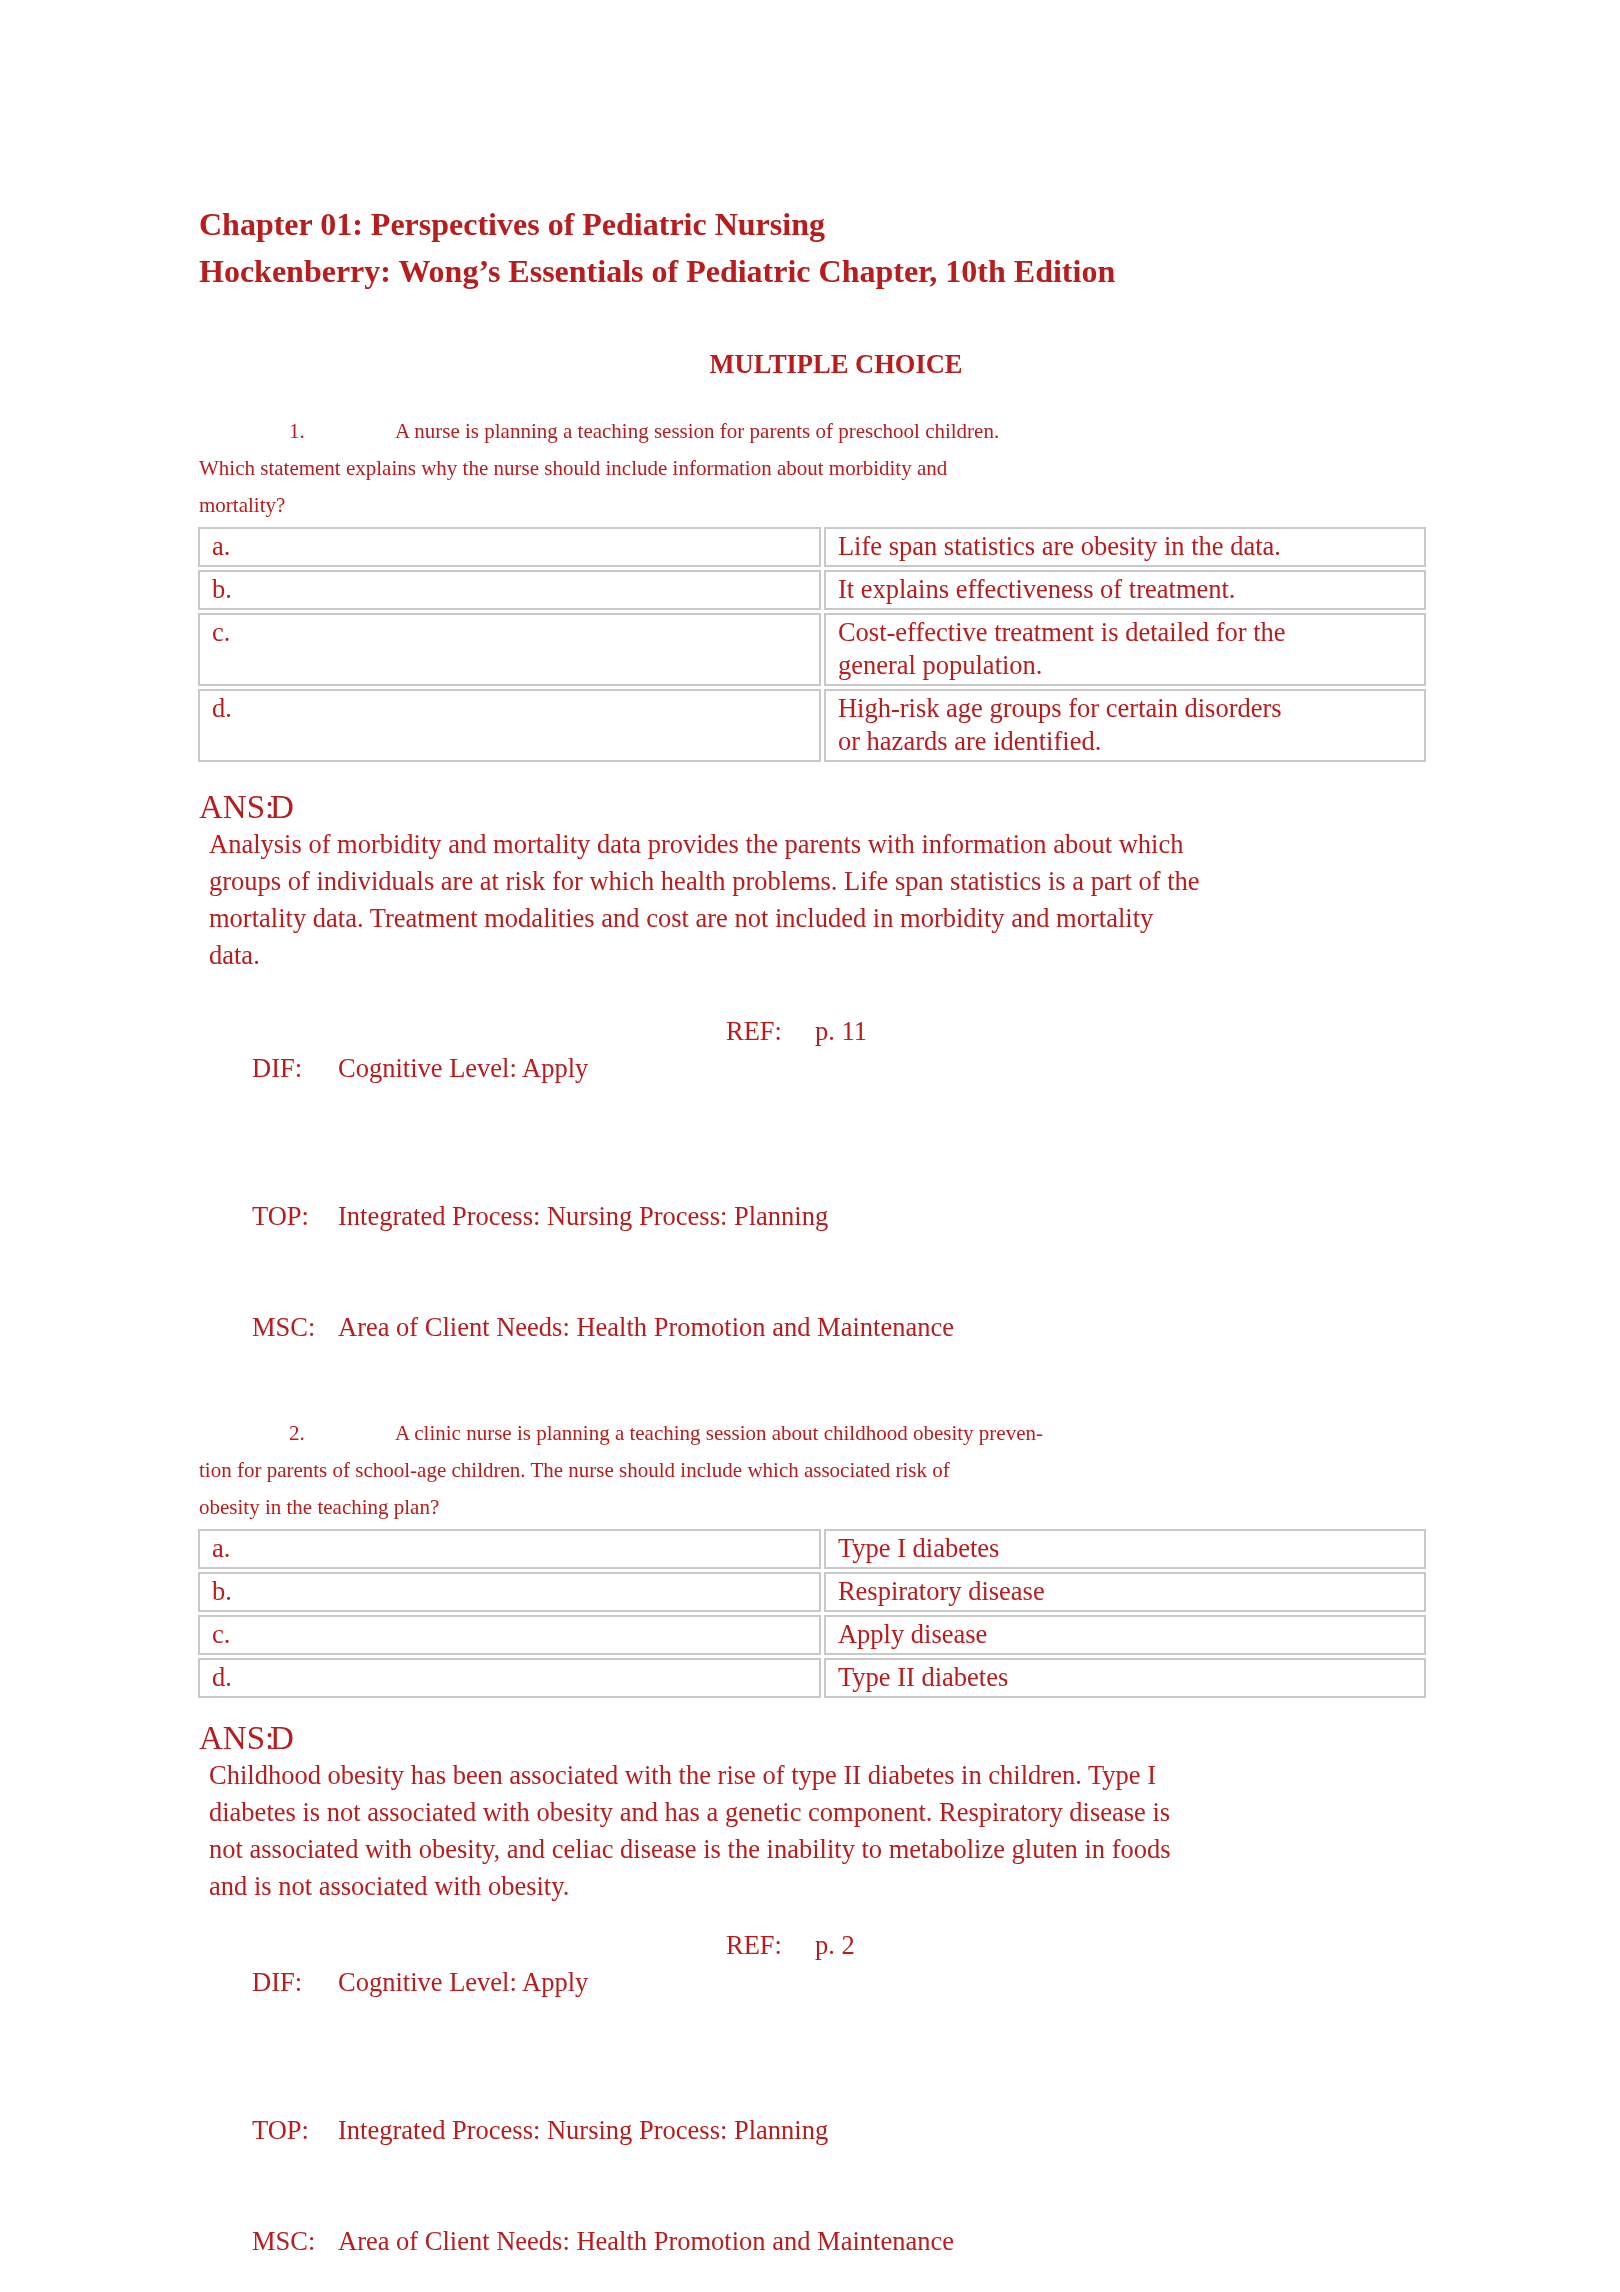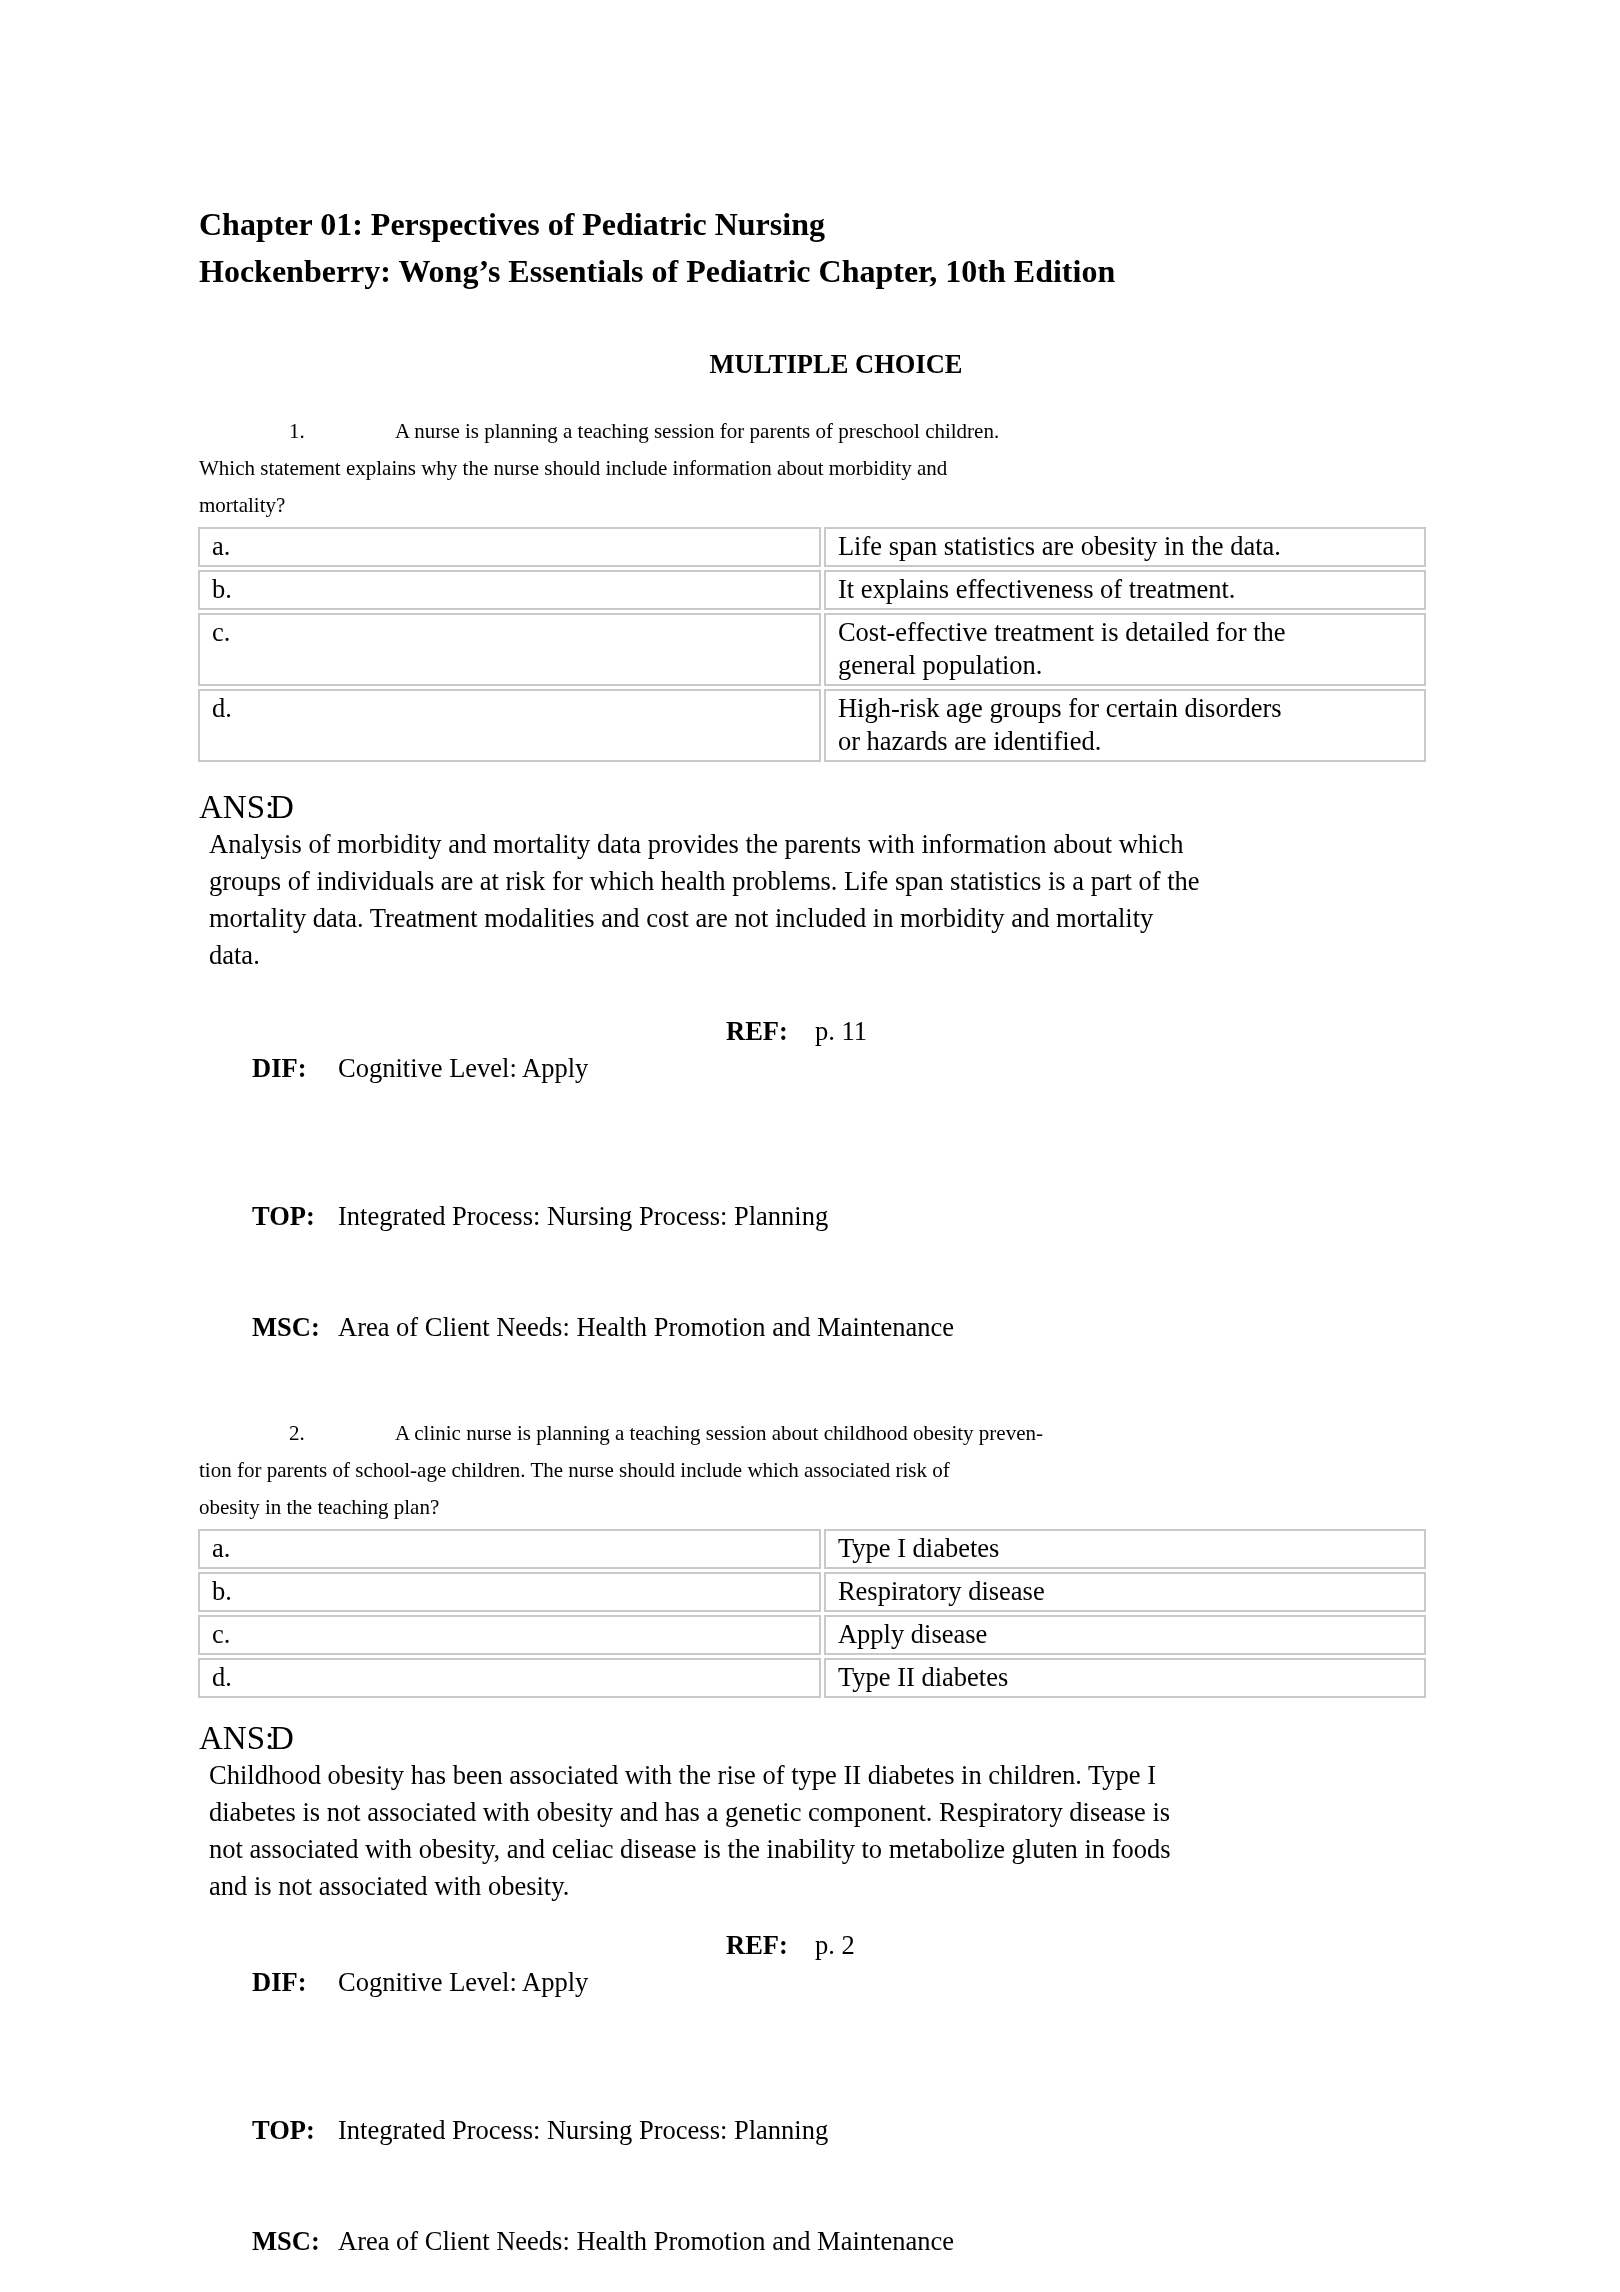--- a/index.html
+++ b/index.html
@@ -8,21 +8,21 @@
     background: #ffffff;
   }
   .page {
     position: relative;
     width: 1620px;
     height: 2293px;
     background: #ffffff;
     box-sizing: border-box;
     padding: 201px 147px 0 199px;
     font-family: "Liberation Serif", "DejaVu Serif", serif;
-    color: #000000;
+    color: #b91c1c;
     overflow: hidden;
   }
   .title-line {
     font-size: 32px;
     font-weight: bold;
     line-height: 47px;
     white-space: pre;
   }
   .section-heading {
     font-size: 26.5px;
@@ -86,21 +86,20 @@
   .meta-block.m2 { margin-top: 21.6px; }
   .meta-row {
     position: relative;
     font-size: 26.5px;
     line-height: 37px;
     white-space: pre;
   }
   .meta-label {
     display: inline-block;
     width: 86px;
-    font-weight: bold;
   }
   .ref-group {
     position: absolute;
     left: 527px;
     top: 0;
   }
   .ref-label { width: 89px; }
 </style>
 </head>
 <body>

